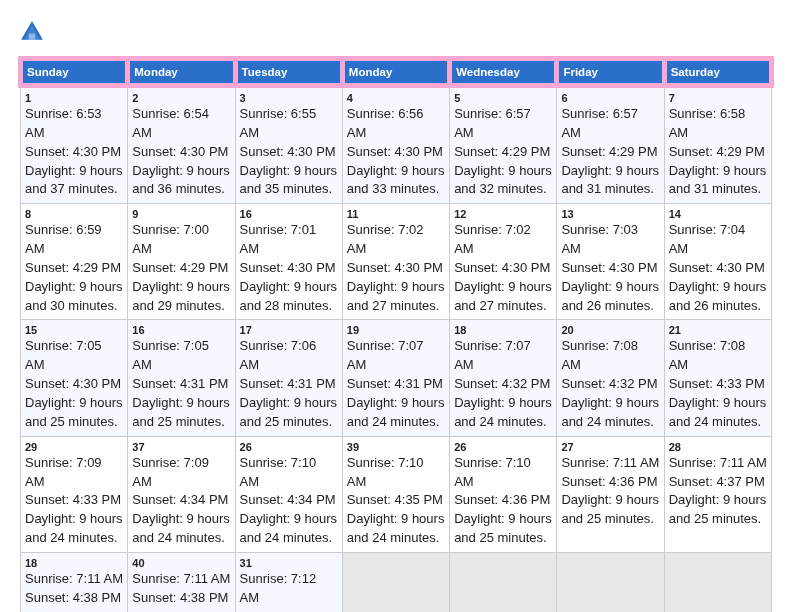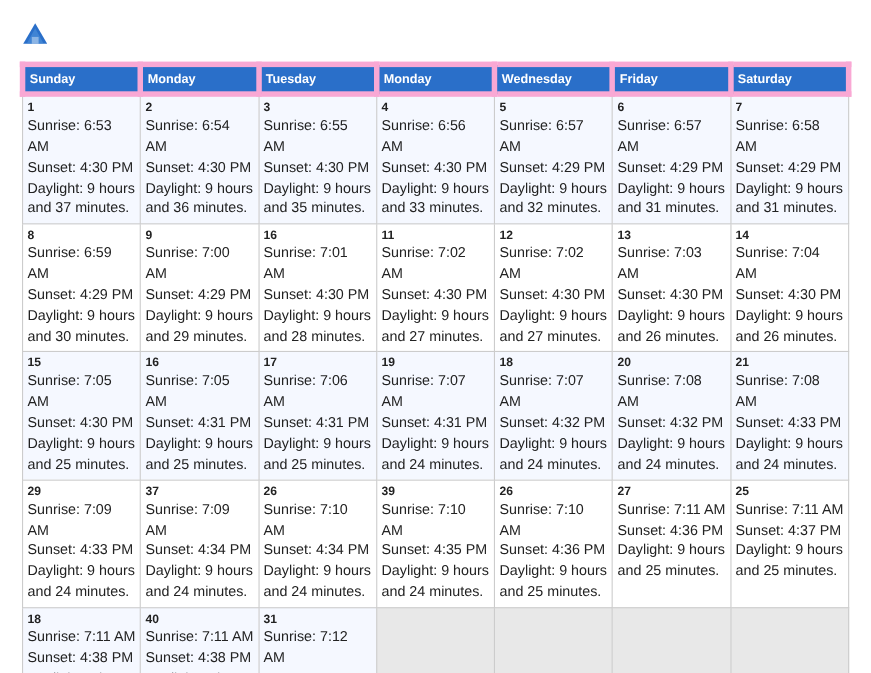--- a/index.html
+++ b/index.html
@@ -241,21 +241,21 @@
           </td>
           <td>
             <span class="day-num">26</span>
         <div class="day-info">Sunrise: 7:10 AM<br>Sunset: 4:36 PM<br>Daylight: 9 hours and 25 minutes.</div>
           </td>
           <td>
             <span class="day-num">27</span>
         <div class="day-info">Sunrise: 7:11 AM<br>Sunset: 4:36 PM<br>Daylight: 9 hours and 25 minutes.</div>
           </td>
           <td>
-            <span class="day-num">25</span>
+            <span class="day-num">28</span>
         <div class="day-info">Sunrise: 7:11 AM<br>Sunset: 4:37 PM<br>Daylight: 9 hours and 25 minutes.</div>
           </td>
         </tr>
         <tr>
           <td>
             <span class="day-num">18</span>
         <div class="day-info">Sunrise: 7:11 AM<br>Sunset: 4:38 PM<br>Daylight: 9 hours and 26 minutes.</div>
           </td>
           <td>
             <span class="day-num">40</span>

